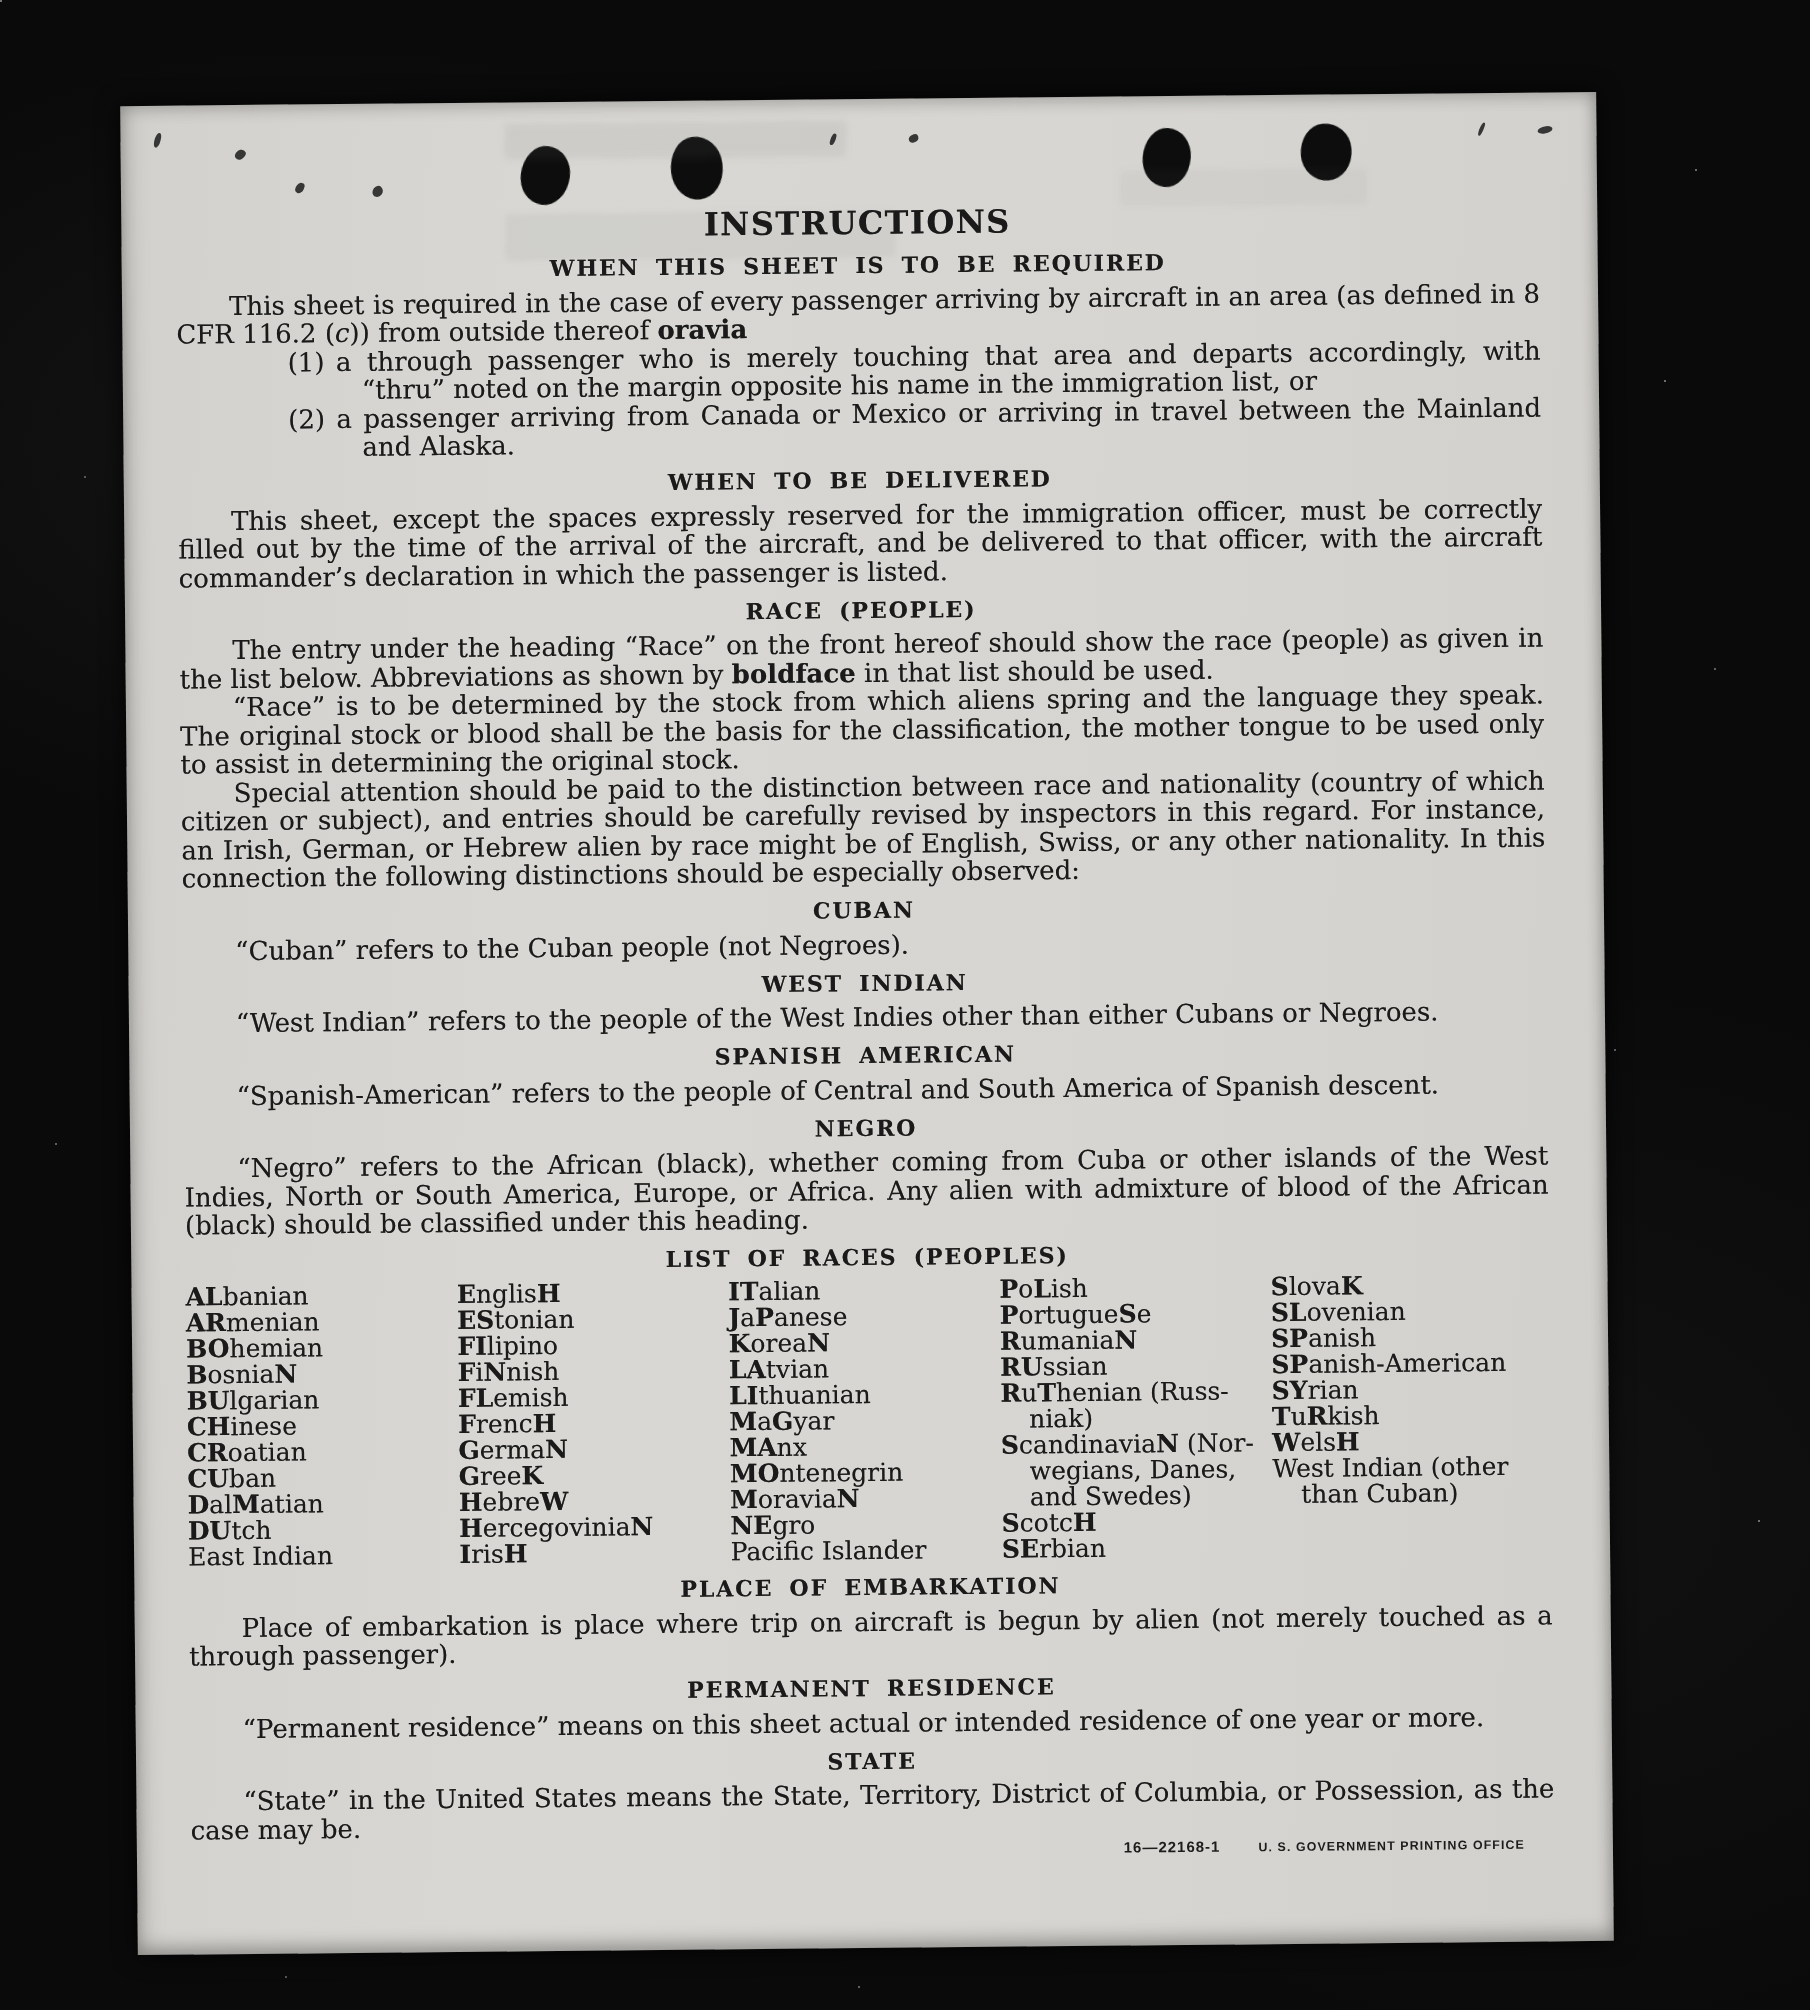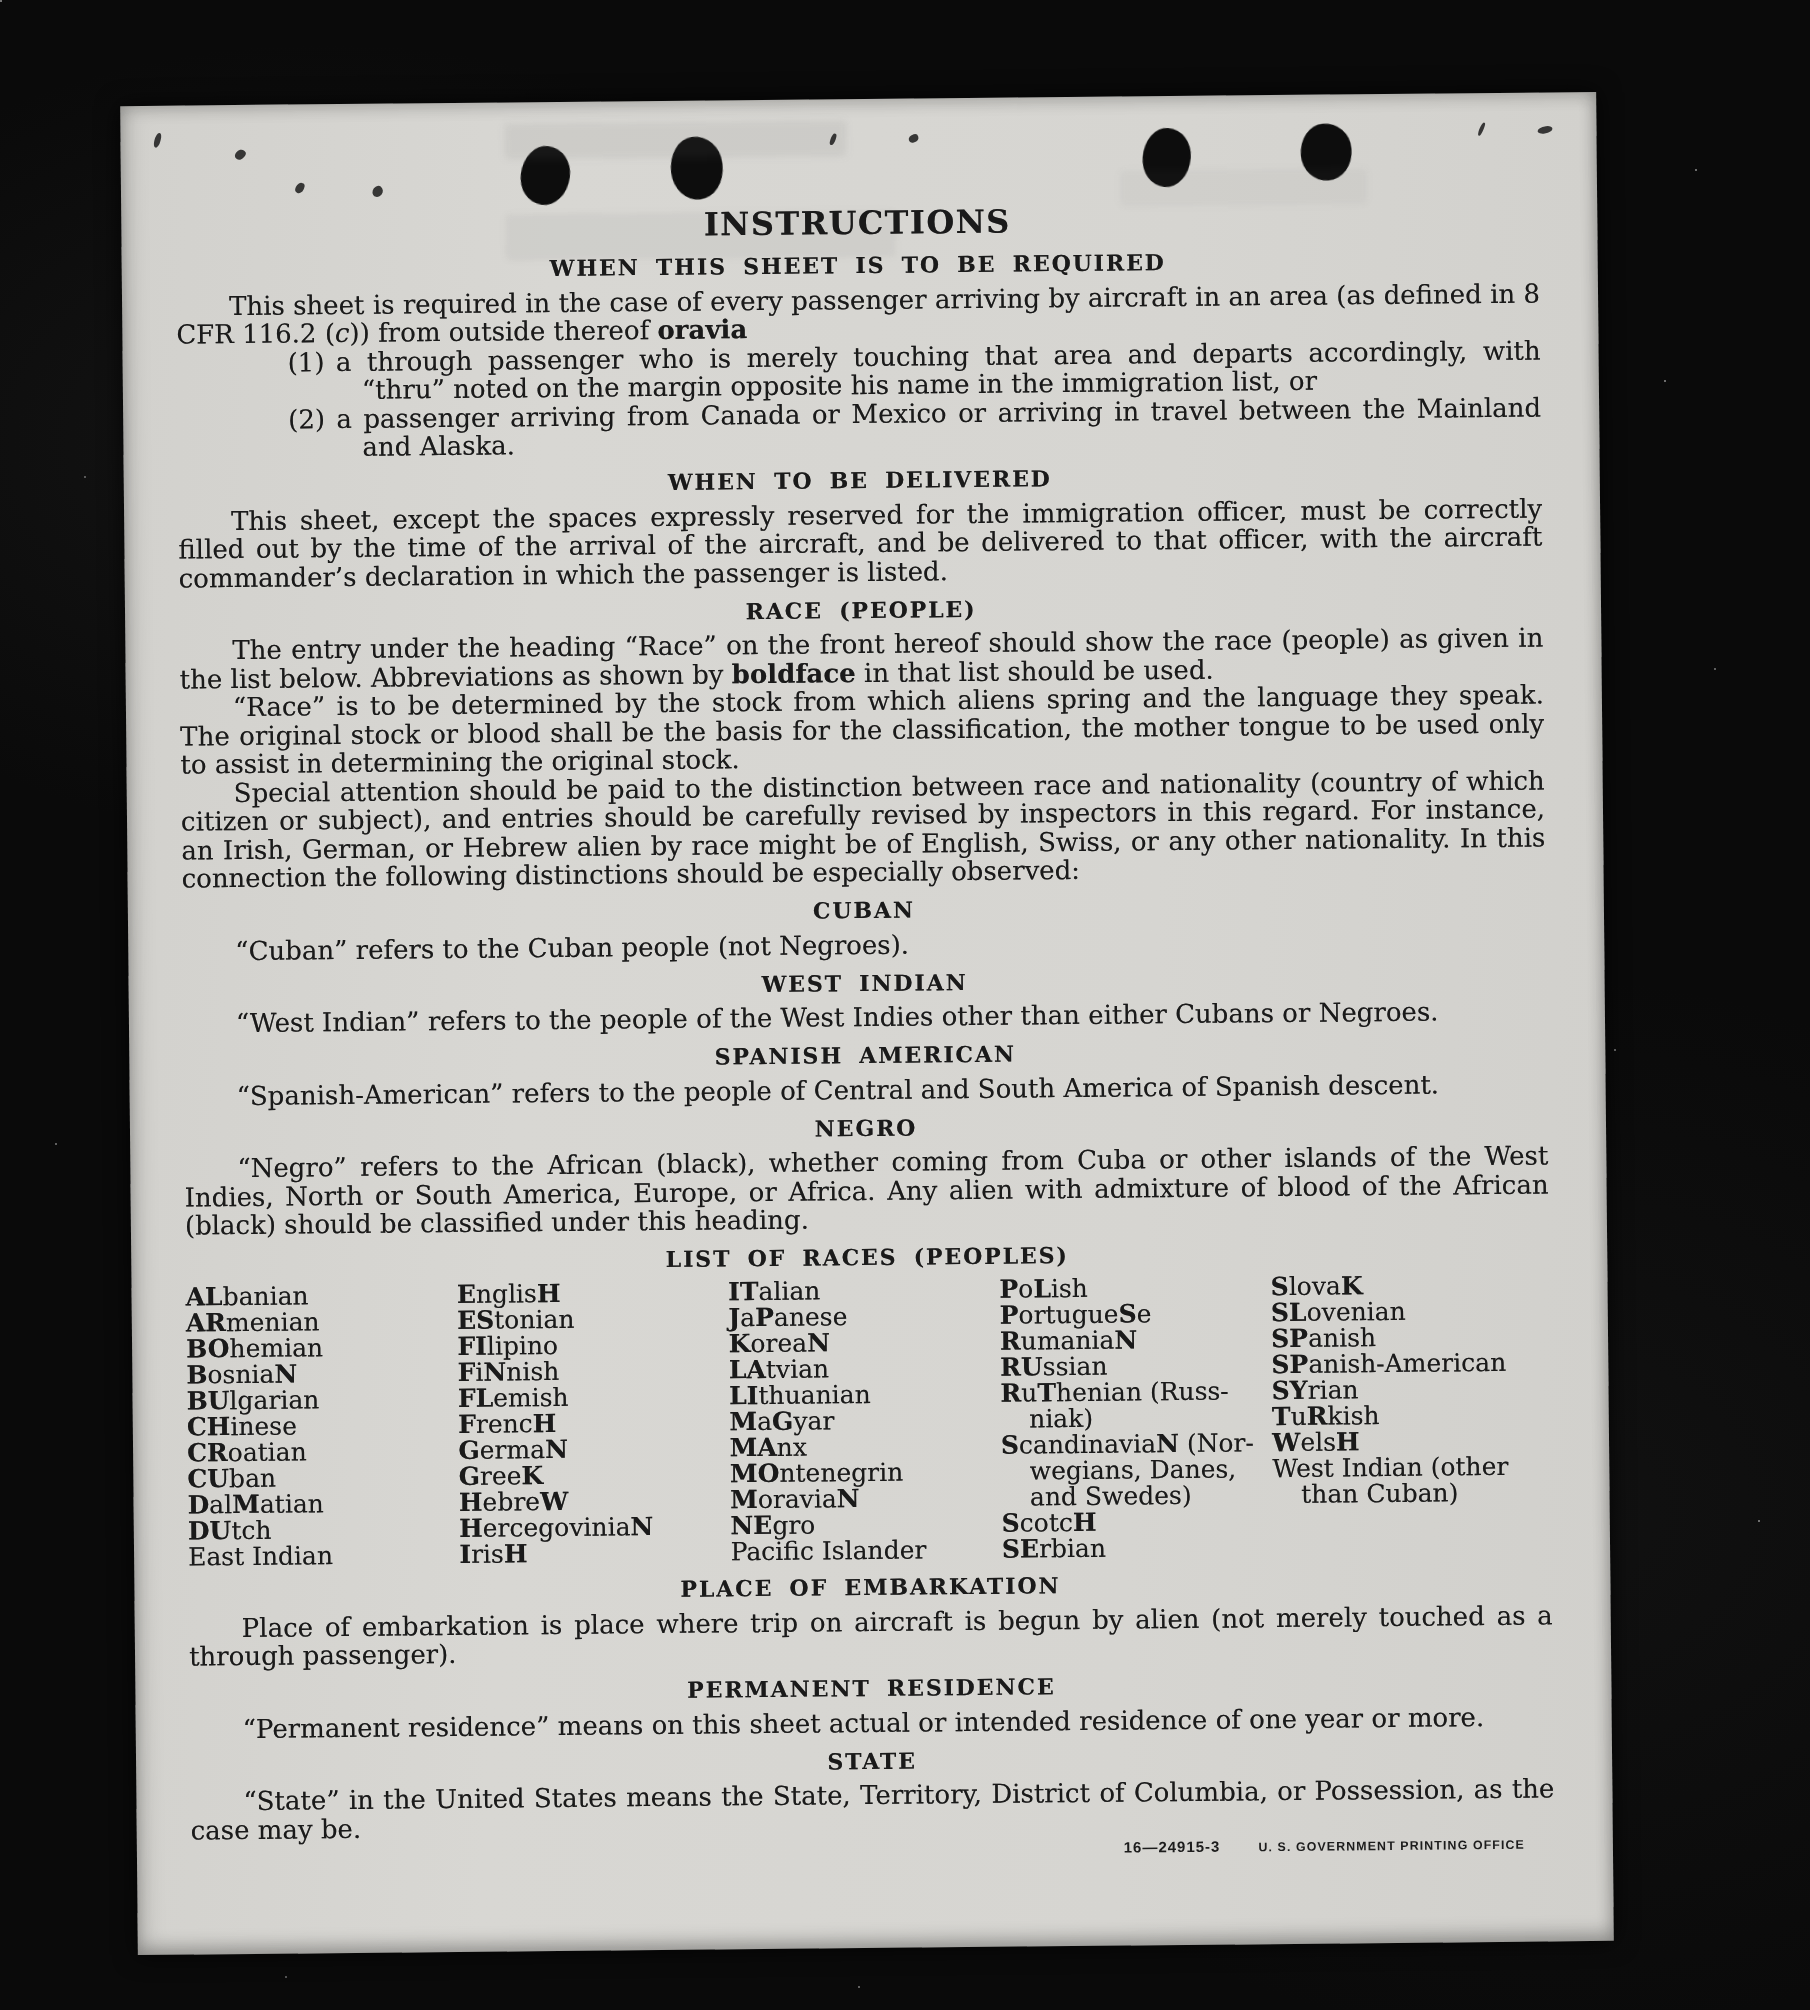--- a/index.html
+++ b/index.html
@@ -176,18 +176,18 @@
       <p class="body">Place of embarkation is place where trip on aircraft is begun by alien (not merely touched as a through passenger).</p>
 
       <h2 class="head">PERMANENT RESIDENCE</h2>
       <p class="body">“Permanent residence” means on this sheet actual or intended residence of one year or more.</p>
 
       <h2 class="head">STATE</h2>
       <p class="body">“State” in the United States means the State, Territory, District of Columbia, or Possession, as the case may be.</p>
     </div>
 
     <div class="footer">
-      <span class="print-code">16—24915-3</span>
+      <span class="print-code">16—22168-1</span>
       <span class="printer">U. S. GOVERNMENT PRINTING OFFICE</span>
     </div>
   </div>
 </div>
 
 
 </body></html>

